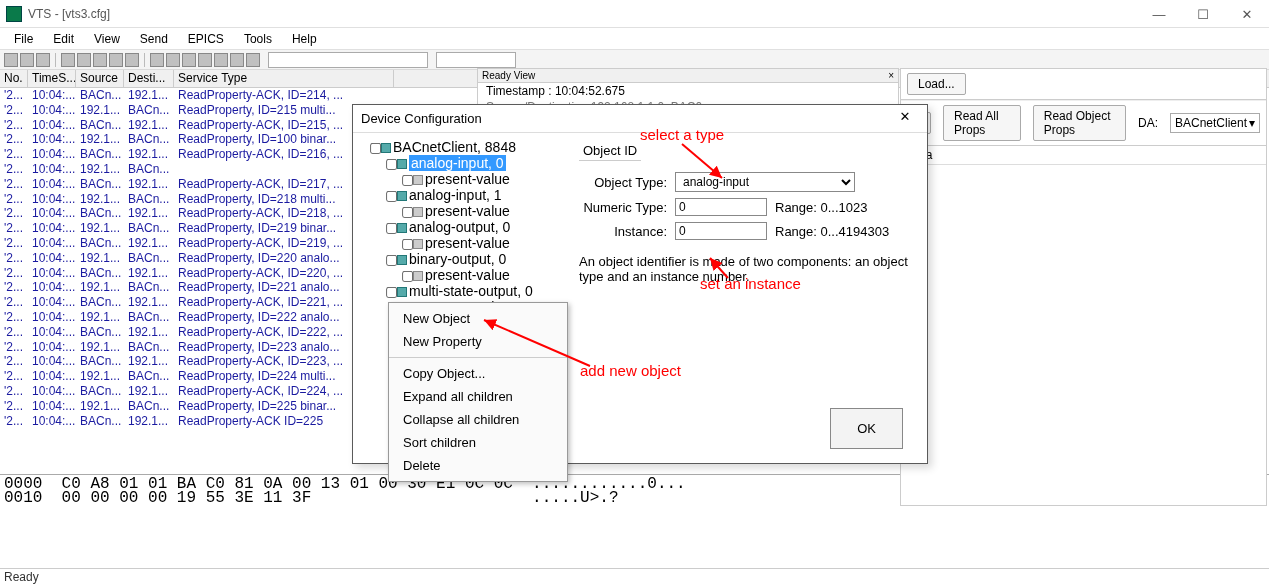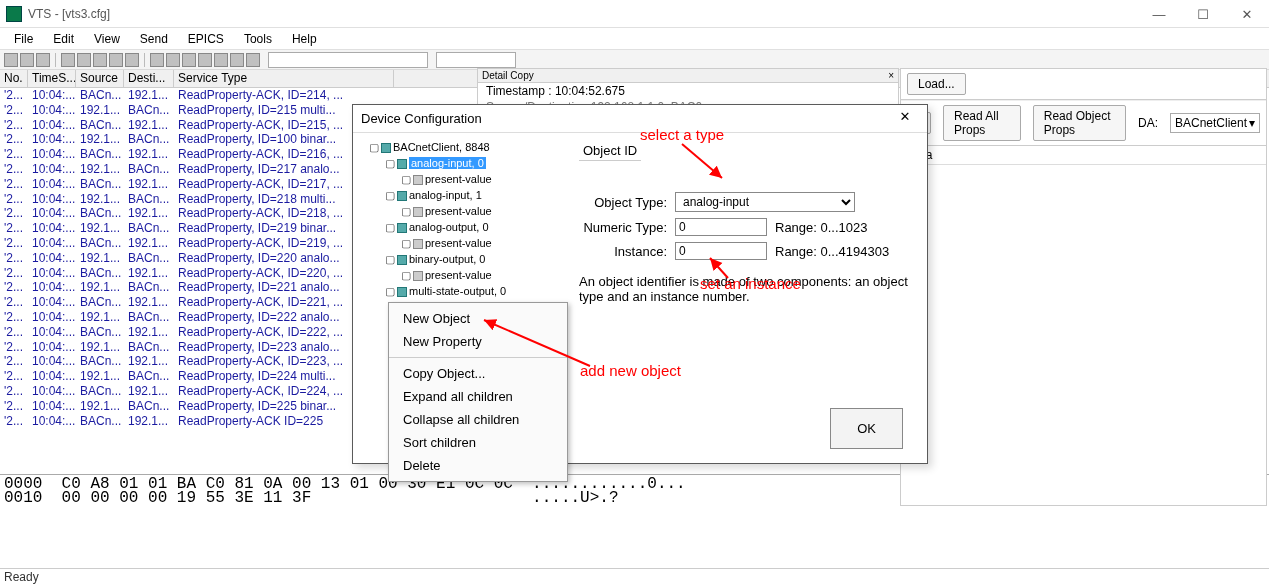--- a/index.html
+++ b/index.html
@@ -189,21 +189,21 @@
   }
   .dialog .close-x {
     width:28px; height:20px; text-align:center;
     font-size:13px;
   }
   .dialog .dlg-body {
     display:flex; height:330px;
   }
   .tree-pane {
     width:216px; padding:6px 4px;
-    font-size:11px;
+    font-size:14px;
     line-height:16px;
     position:relative;
   }
   .tree-pane .node { white-space:nowrap; }
   .tree-pane .twisty { display:inline-block; width:10px; text-align:center; color:#444; }
   .tree-pane .ic { display:inline-block; width:10px; height:10px; background:#5aa; margin:0 2px; vertical-align:middle; border:1px solid #277; }
   .tree-pane .ic.leaf { background:#ccc; border-color:#888; }
   .tree-pane .sel { background:#3399ff; color:#fff; padding:0 2px; }
   .ind1 { padding-left:12px; } .ind2 { padding-left:28px; } .ind3 { padding-left:44px; }
 
@@ -341,21 +341,20 @@
       <div class="col-time">10:04:...</div>
       <div class="col-src">BACn...</div>
       <div class="col-dst">192.1...</div>
       <div class="col-svc">ReadProperty-ACK, ID=216, ...</div>
     </div>
     <div class="grid-row">
       <div class="col-no">'2...</div>
       <div class="col-time">10:04:...</div>
       <div class="col-src">192.1...</div>
       <div class="col-dst">BACn...</div>
-      <div class="col-svc">ReadProperty, ID=217 analo...</div>
     </div>
     <div class="grid-row">
       <div class="col-no">'2...</div>
       <div class="col-time">10:04:...</div>
       <div class="col-src">BACn...</div>
       <div class="col-dst">192.1...</div>
       <div class="col-svc">ReadProperty-ACK, ID=217, ...</div>
     </div>
     <div class="grid-row">
       <div class="col-no">'2...</div>
@@ -471,21 +470,21 @@
     </div>
   </div>
 
 <div class="hexpanel"><span>0000  C0 A8 01 01 BA C0 81 0A 00 13 01 00 30 E1 0C 0C  ............0...</span>
 <span>0010  00 00 00 00 19 55 3E 11 3F                       .....U&gt;.?</span></div>
 
 <div class="statusbar">Ready</div>
 
 <div class="detail-view">
   <div class="hdr">
-      <span>Detail Copy</span>
+      <span>Ready View</span>
       <span>×</span>
     </div>
   <div class="line">Timestamp : 10:04:52.675</div>
   <div class="line" style="color:#777">Source/Destination    192.168.1.1:0, BAC0</div>
 </div>
 
 <div class="epics-view">
   <div class="toolbar">
     <span class="btn">Load...</span>
     <span style="flex:1"></span>
@@ -518,21 +517,21 @@
       <div class="node ind3"><span class="twisty">▢</span><span class="ic leaf"></span><span>present-value</span></div>
       <div class="node ind2"><span class="twisty">▢</span><span class="ic"></span><span>analog-output, 0</span></div>
       <div class="node ind3"><span class="twisty">▢</span><span class="ic leaf"></span><span>present-value</span></div>
       <div class="node ind2"><span class="twisty">▢</span><span class="ic"></span><span>binary-output, 0</span></div>
       <div class="node ind3"><span class="twisty">▢</span><span class="ic leaf"></span><span>present-value</span></div>
       <div class="node ind2"><span class="twisty">▢</span><span class="ic"></span><span>multi-state-output, 0</span></div>
       <div class="node ind3"><span class="twisty">▢</span><span class="ic leaf"></span><span>present-value</span></div>
     </div>
 
     <div class="form-pane">
-      <div style="margin:4px 0 25px 0; font-size:13px; border-bottom:1px solid #ccc; display:inline-block; padding:0 4px 2px 4px">Object ID</div>
+      <div style="margin:4px 0 5px 0; font-size:13px; border-bottom:1px solid #ccc; display:inline-block; padding:0 4px 2px 4px">Object ID</div>
       <div class="form-row">
         <span class="lbl">Object Type:</span>
         <select>
           <option>analog-input</option>
         </select>
       </div>
       <div class="form-row">
         <span class="lbl">Numeric Type:</span>
         <input class="short" type="text" value="0" style="">
         <span class="range">Range: 0...1023</span>

